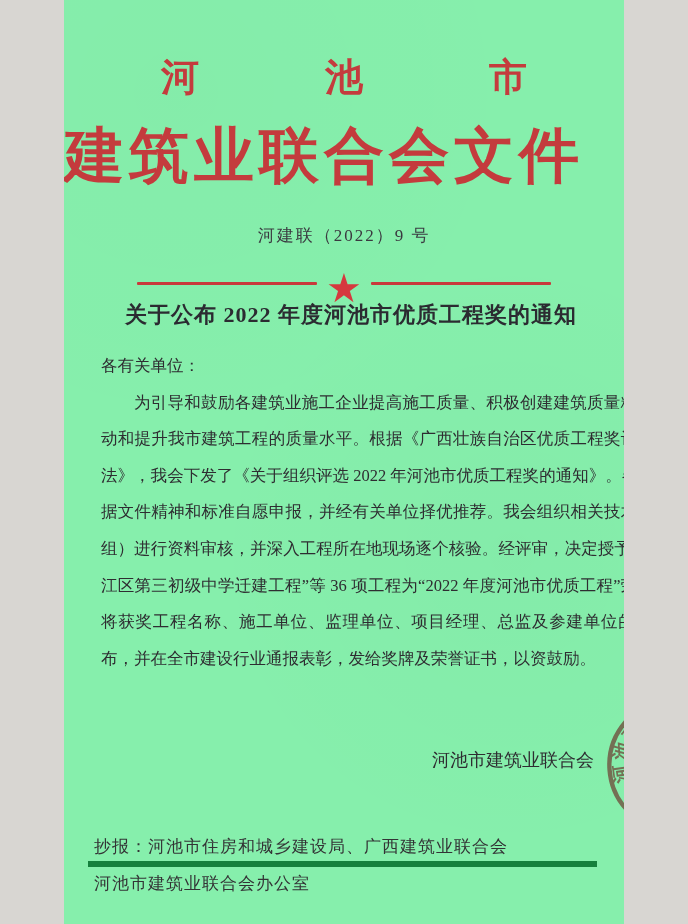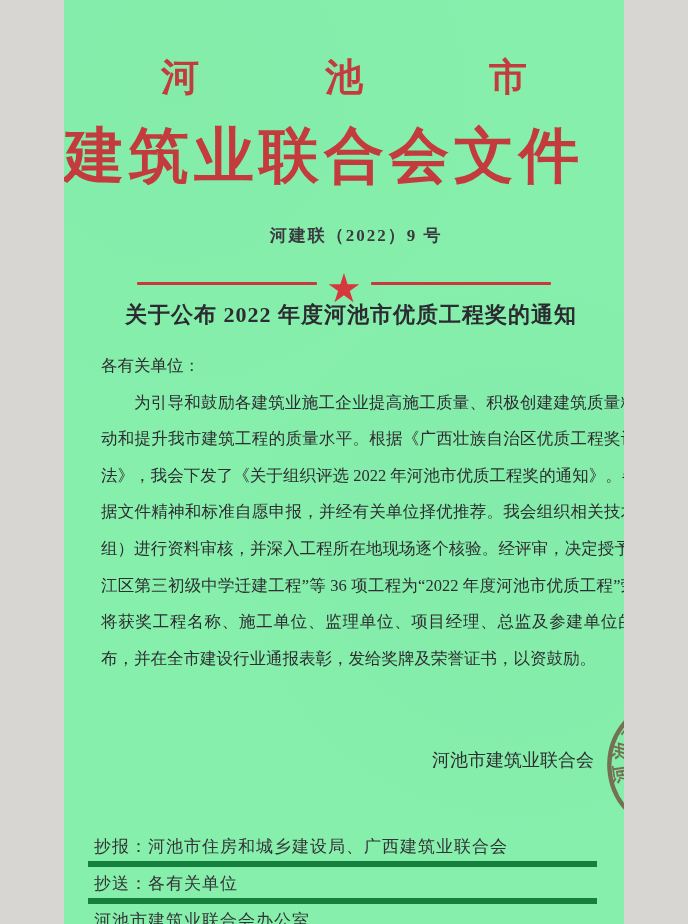--- a/index.html
+++ b/index.html
@@ -33,26 +33,25 @@
     white-space:nowrap;
   }
   .issuer-name{
     position:absolute;top:116px;left:0;width:100%;
     font-size:60px;font-weight:bold;
     color:#c43b3d;
     letter-spacing:5px;
     white-space:nowrap;
   }
   .doc-number{
-    position:absolute;top:224px;left:12px;width:100%;
+    position:absolute;top:224px;left:0;width:100%;
     text-align:center;
     font-size:17px;
     color:#3a3a40;
     letter-spacing:2px;
-    font-weight:bold;
   }
   .star-divider{
     position:absolute;top:262px;left:73px;right:73px;height:42px;
     display:flex;align-items:center;
   }
   .star-divider .dline{
     flex:1;height:3px;background:#c8393b;border-radius:1px;
   }
   .star-divider .star{
     color:#d5393e;
@@ -153,17 +152,16 @@
       <textPath href="#sealArcTop" startOffset="50%" text-anchor="middle">河池市建筑业联合会</textPath>
     </text>
     <polygon points="80,50 88.2,72.7 112.3,73.5 93.3,88.3 100,111.5 80,98 60,111.5 66.7,88.3 47.7,73.5 71.8,72.7" fill="#d65a60"></polygon>
     <text font-size="10" font-weight="bold" fill="#d65a60" letter-spacing="2.4" font-family="'DejaVu Sans',sans-serif">
       <textPath href="#sealArcBot" startOffset="50%" text-anchor="middle">4527000041253</textPath>
     </text>
   </svg>
 
   <div class="footer">
     <div class="frow underlined">抄报：河池市住房和城乡建设局、广西建筑业联合会</div>
-    <div class="frow underlined">抄送：各有关单位</div>
     <div class="frow">河池市建筑业联合会办公室</div>
   </div>
 
 </div>
 
 </body></html>

